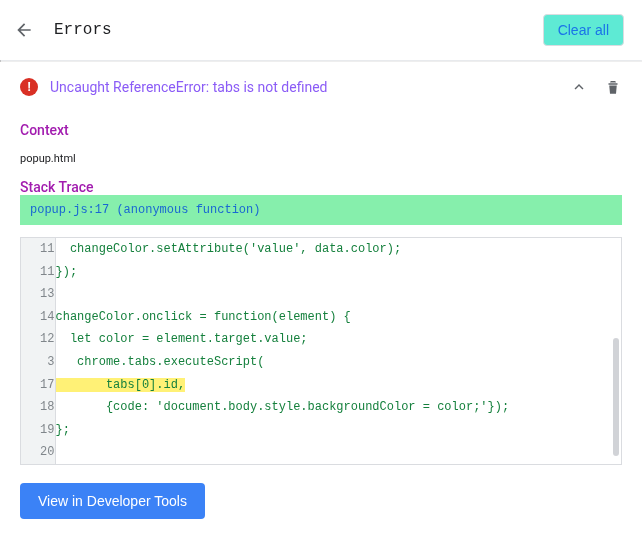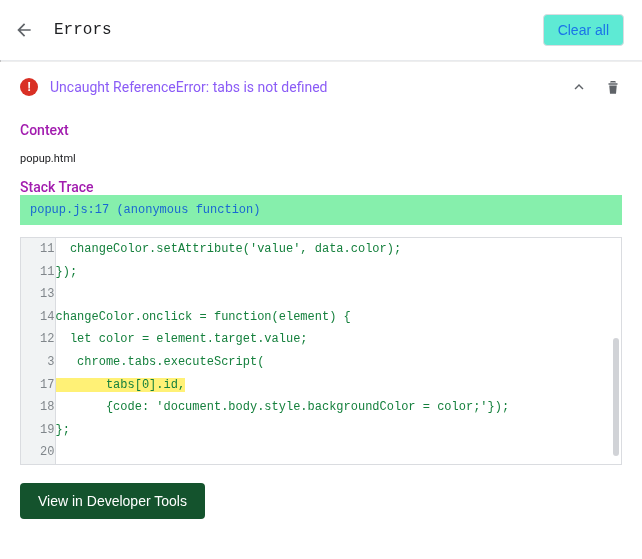--- a/index.html
+++ b/index.html
@@ -109,21 +109,21 @@
     .scroll-indicator {
       position:absolute;
       right:2px; top:100px; bottom:8px;
       width:6px;
       background:#bdc1c6;
       border-radius:3px;
       opacity:.7;
     }
     .view-btn {
       margin-top: 18px;
-      background: #14532d;
+      background: #3b82f6;
       color:#fff;
       border:none;
       padding: 10px 18px;
       font-size: 14px;
       font-weight:500;
       border-radius: 4px;
       cursor:pointer;
     }
   </style>
 </head>

